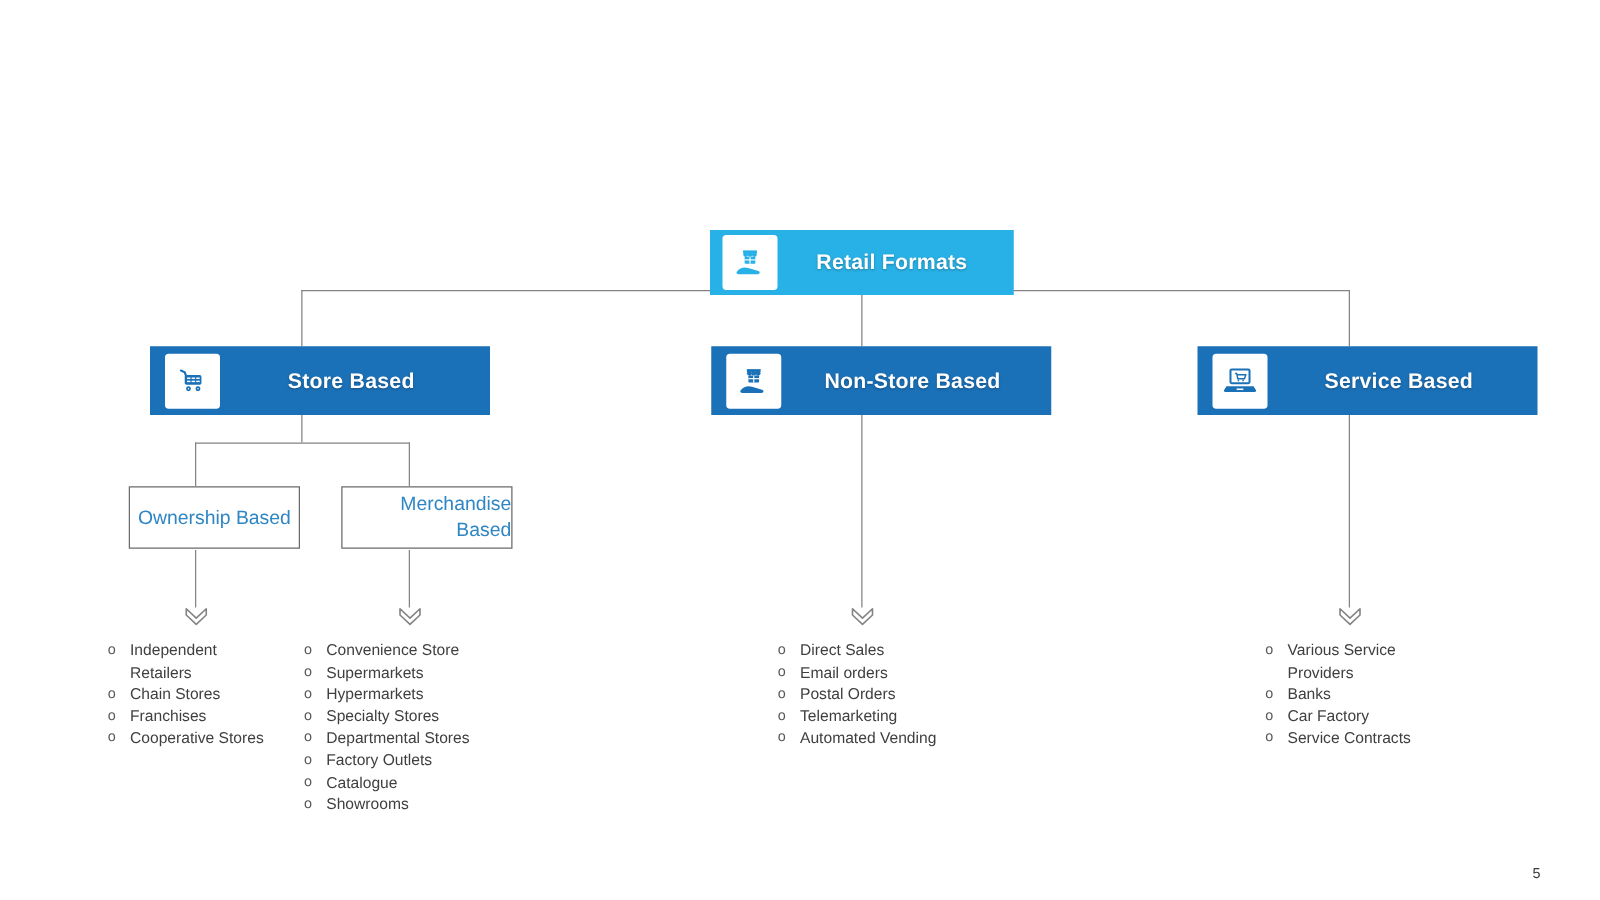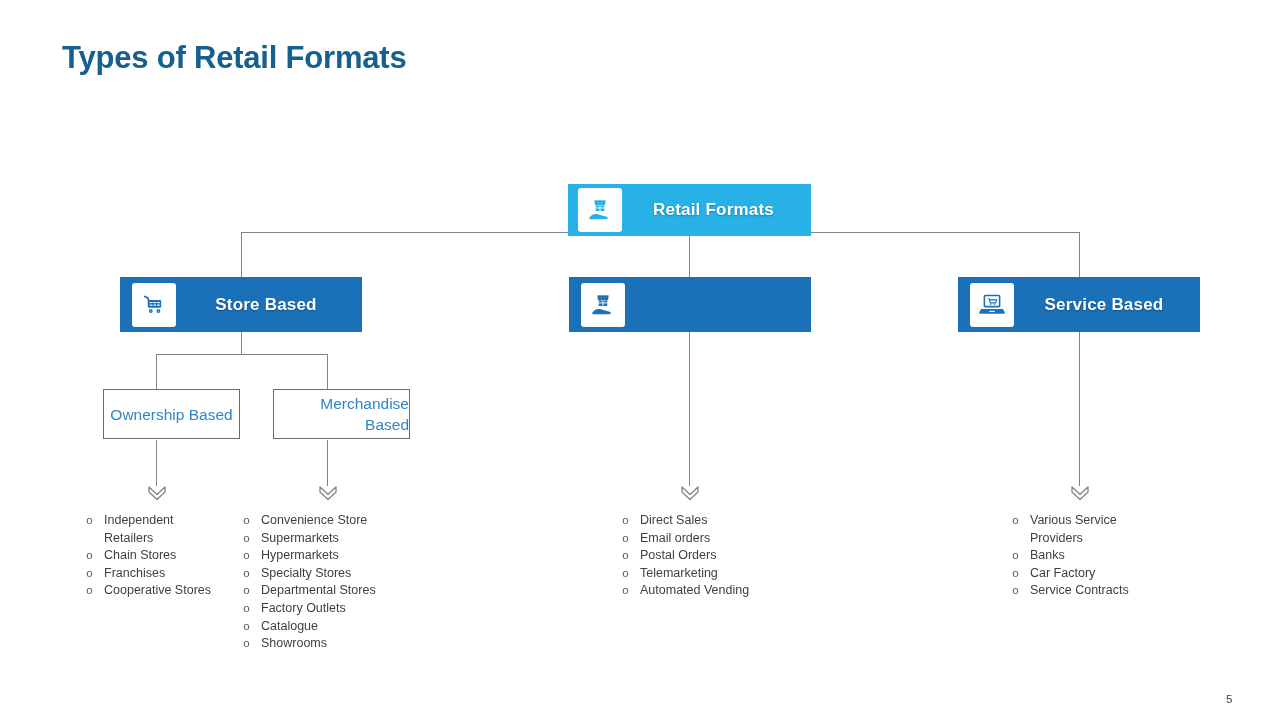--- a/index.html
+++ b/index.html
@@ -13,21 +13,21 @@
   }
   
   .line{position:absolute;background:#848484;}
   
   .node{
     position:absolute;display:flex;align-items:center;
     color:#fff;font-weight:bold;font-size:17px;
   }
   .node .label{flex:1;text-align:center;text-shadow:0 1px 2px rgba(0,0,0,0.30);letter-spacing:0.2px;padding-right:6px;}
   .node.root{left:568px;top:160px;width:243px;height:52px;background:#28B1E6;padding-left:10px;box-sizing:border-box;margin-top:24px;}
-  .node.branch{top:277px;width:242px;height:55px;background:#1B71B8;padding-left:12px;box-sizing:border-box;}
+  .node.branch{top:277px;width:272px;height:55px;background:#1B71B8;padding-left:12px;box-sizing:border-box;}
   .node.branch.b0{left:120px;}
   .node.branch.b1{left:569px;}
   .node.branch.b2{left:958px;justify-content:flex-end;}
   .icon-tile{
     width:44px;height:44px;background:#fff;border-radius:3px;
     display:flex;align-items:center;justify-content:center;flex:0 0 44px;
   }
   .icon-tile svg{display:block;}
   .root .icon-tile{color:#28B1E6;}
   .branch .icon-tile{color:#1B71B8;}
@@ -47,21 +47,20 @@
   .li{display:flex;align-items:flex-start;}
   .li .b{width:11px;flex:0 0 11px;text-align:center;font-size:11.5px;line-height:17.6px;color:#595959;margin-right:9px;}
   .li .t{line-height:17.6px;}
   .pagenum{position:absolute;left:1226px;top:693px;font-size:11.5px;color:#3c3c3c;}
 </style>
 </head>
 <body>
 
 <div class="slide">
 
-  <h1 class="title">Types of Retail Formats</h1>
 
   <div class="line" style="left:689px;top:212px;width:1px;height:21px;"></div>
   <div class="line" style="left:241px;top:232px;width:839px;height:1px;"></div>
   <div class="line" style="left:241px;top:232px;width:1px;height:45px;"></div>
   <div class="line" style="left:689px;top:232px;width:1px;height:45px;"></div>
   <div class="line" style="left:1079px;top:232px;width:1px;height:45px;"></div>
 
   <div class="line" style="left:241px;top:332px;width:1px;height:22px;"></div>
   <div class="line" style="left:156px;top:354px;width:172px;height:1px;"></div>
   <div class="line" style="left:156px;top:354px;width:1px;height:35px;"></div>
@@ -127,20 +126,21 @@
         <rect x="8.2" y="4.6" width="9.6" height="1.9"></rect>
         <circle cx="10" cy="7.4" r="1.7"></circle>
           <circle cx="13" cy="7.4" r="1.7"></circle>
           <circle cx="16" cy="7.4" r="1.7"></circle>
         <rect x="9.3" y="9" width="7.4" height="4.9" rx="0.5"></rect>
         <rect x="9.3" y="10.8" width="7.4" height="0.8" fill="#fff"></rect>
         <rect x="12.6" y="9" width="0.8" height="4.9" fill="#fff"></rect>
         <path d="M3.8 19.4 C6.2 16.4 9 15.9 11.8 16.8 L18.8 18.9 C20.2 19.3 20 21.1 18.4 21.1 L5.2 21.1 C4 21.1 3.3 20.2 3.8 19.4 Z"></path>
       </svg>
     </span>
+    <span class="label">Non-Store Based</span>
   </div>
 
   <div class="node branch b2">
     <span class="icon-tile">
       <svg width="30" height="30" viewBox="0 0 26 26">
         <rect x="6.4" y="4.8" width="13.2" height="9.6" rx="0.8" fill="none" stroke="currentColor" stroke-width="1.4"></rect>
         <path d="M9.6 7.6 h1.1 l0.8 3.6 h4.6 l0.9 -2.7 h-5.8" fill="none" stroke="currentColor" stroke-width="1"></path>
         <circle cx="11.9" cy="12.4" r="0.6" fill="currentColor"></circle>
           <circle cx="15.1" cy="12.4" r="0.6" fill="currentColor"></circle>
         <path d="M3.6 16.4 H22.4 L24 19.1 C24.4 19.8 23.9 20.5 23.1 20.5 H2.9 C2.1 20.5 1.6 19.8 2 19.1 Z" fill="currentColor"></path>

